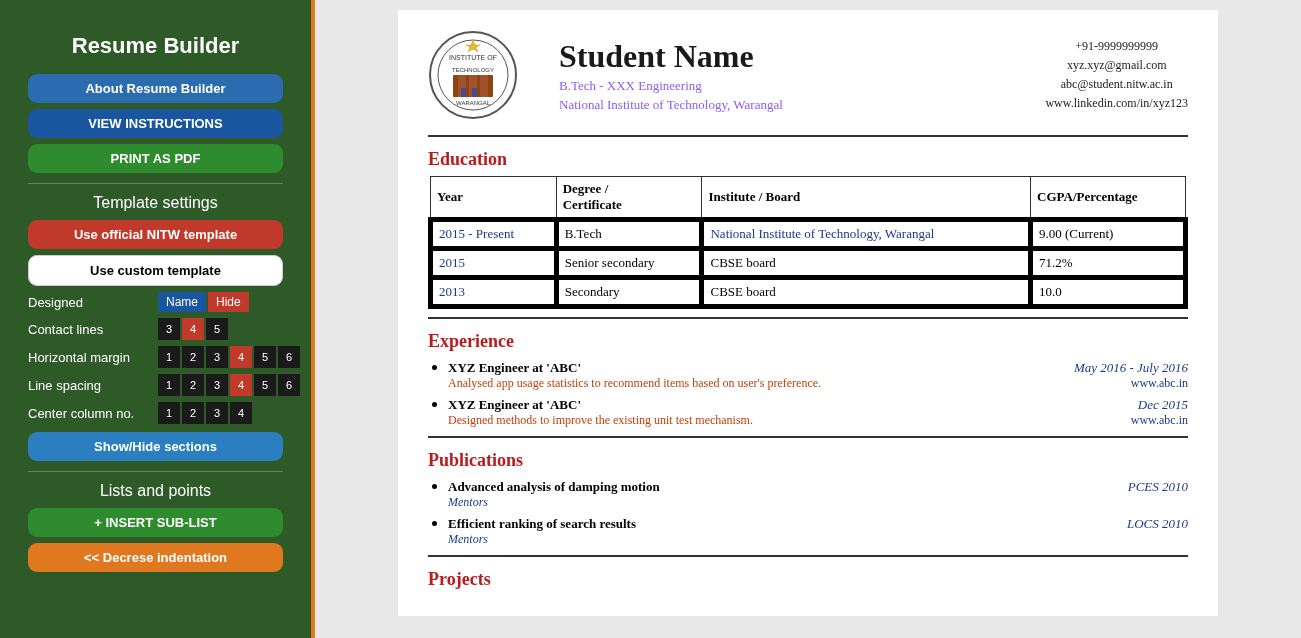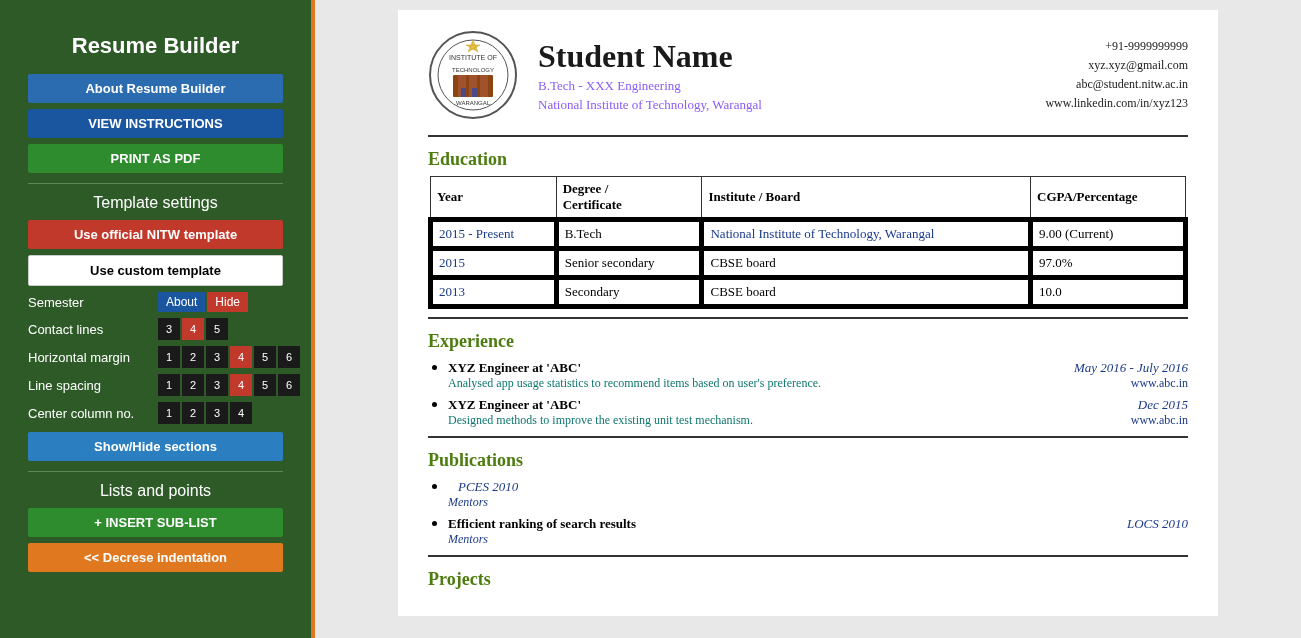--- a/index.html
+++ b/index.html
@@ -27,21 +27,21 @@
       display: block;
       width: 100%;
       text-align: center;
       padding: 7px 5px;
       margin-bottom: 6px;
       cursor: pointer;
       border: none;
       font-size: 13px;
       font-weight: bold;
       color: white;
-      border-radius: 2px;
+      border-radius: 9px;
     }
     .btn-blue { background: #2b6cb0; }
     .btn-blue-dark { background: #1a56a0; text-transform: uppercase; }
     .btn-green { background: #2e8b2e; text-transform: uppercase; }
     .btn-red { background: #c0392b; }
     .btn-white-border { background: white; color: #000000; border: 1px solid #ccc; }
     .btn-blue-med { background: #2b7fc1; }
 
     .divider { border: none; border-top: 1px solid #5a8a54; margin: 10px 0; }
 
@@ -112,57 +112,58 @@
       margin: 0 auto;
       padding: 20px 30px;
       font-family: "Times New Roman", serif;
     }
 
     
     .resume-header {
       display: flex;
       align-items: center;
       margin-bottom: 15px;
+      gap: 21px;
     }
     .resume-logo {
       width: 90px;
       height: 90px;
       margin-right: 20px;
       flex-shrink: 0;
     }
     .resume-name-block { flex: 1; }
     .resume-name {
       font-size: 32px;
       font-weight: bold;
       color: #1a1a1a;
       font-family: Georgia, serif;
     }
     .resume-subtitle {
       font-size: 13px;
       color: #8b5cf6;
       margin-top: 3px;
     }
     .resume-contact {
-      text-align: right;
+      text-align: center;
       font-size: 12px;
       color: #1a1a1a;
       line-height: 1.6;
     }
 
     .resume-divider {
       border: none;
       border-top: 2px solid #333;
       margin: 8px 0;
     }
 
     
     .section-heading {
       font-size: 18px;
       font-weight: bold;
-      color: #4d7c0f;
+      color: #b91c1c;
       margin: 12px 0 6px 0;
     }
 
     
     .edu-table {
       width: 100%;
       border-collapse: collapse;
       font-size: 13px;
     }
     .edu-table th {
@@ -188,21 +189,21 @@
     }
     .exp-date {
       font-style: italic;
       font-size: 13px;
       color: #1a3a8a;
       white-space: nowrap;
       margin-left: 10px;
     }
     .exp-desc {
       font-size: 12px;
-      color: #0f766e;
+      color: #c2410c;
     }
     .exp-link {
       font-size: 12px;
       color: #1a3a8a;
     }
     .bullet-list { list-style: disc; padding-left: 20px; }
     .bullet-list li { margin-bottom: 4px; }
   </style>
 </head>
 <body>
@@ -215,22 +216,22 @@
   <button class="btn btn-green">PRINT AS PDF</button>
 
   <hr class="divider">
 
   <div class="section-title">Template settings</div>
 
   <button class="btn btn-red">Use official NITW template</button>
   <button class="btn btn-white-border">Use custom template</button>
 
   <div class="setting-row">
-    <span class="setting-label">Semester</span>
-    <button class="show-btn">About</button>
+    <span class="setting-label">Designed</span>
+    <button class="show-btn">Name</button>
     <button class="hide-btn">Hide</button>
   </div>
 
   <div class="setting-row">
     <span class="setting-label">Contact lines</span>
     <div class="num-btns">
       <button class="num-btn">3</button>
       <button class="num-btn active-red">4</button>
       <button class="num-btn">5</button>
     </div>
@@ -329,21 +330,21 @@
         <tr>
           <td style="color:#1a3a8a;">2015 - Present</td>
           <td>B.Tech</td>
           <td style="color:#1a3a8a;">National Institute of Technology, Warangal</td>
           <td>9.00 (Current)</td>
         </tr>
         <tr>
           <td style="color:#1a3a8a;">2015</td>
           <td>Senior secondary</td>
           <td>CBSE board</td>
-          <td>97.0%</td>
+          <td>71.2%</td>
         </tr>
         <tr>
           <td style="color:#1a3a8a;">2013</td>
           <td>Secondary</td>
           <td>CBSE board</td>
           <td>10.0</td>
         </tr>
       </tbody>
     </table>
 
@@ -372,20 +373,21 @@
         </div>
       </li>
     </ul>
 
     <hr class="resume-divider">
 
     <div class="section-heading">Publications</div>
     <ul class="bullet-list">
       <li>
         <div class="exp-row">
+          <span class="exp-title">Advanced analysis of damping motion</span>
           <span class="exp-date">PCES 2010</span>
         </div>
         <div style="font-style:italic;font-size:12px;color:#1a3a8a;">Mentors</div>
       </li>
       <li>
         <div class="exp-row">
           <span class="exp-title">Efficient ranking of search results</span>
           <span class="exp-date">LOCS 2010</span>
         </div>
         <div style="font-style:italic;font-size:12px;color:#1a3a8a;">Mentors</div>

